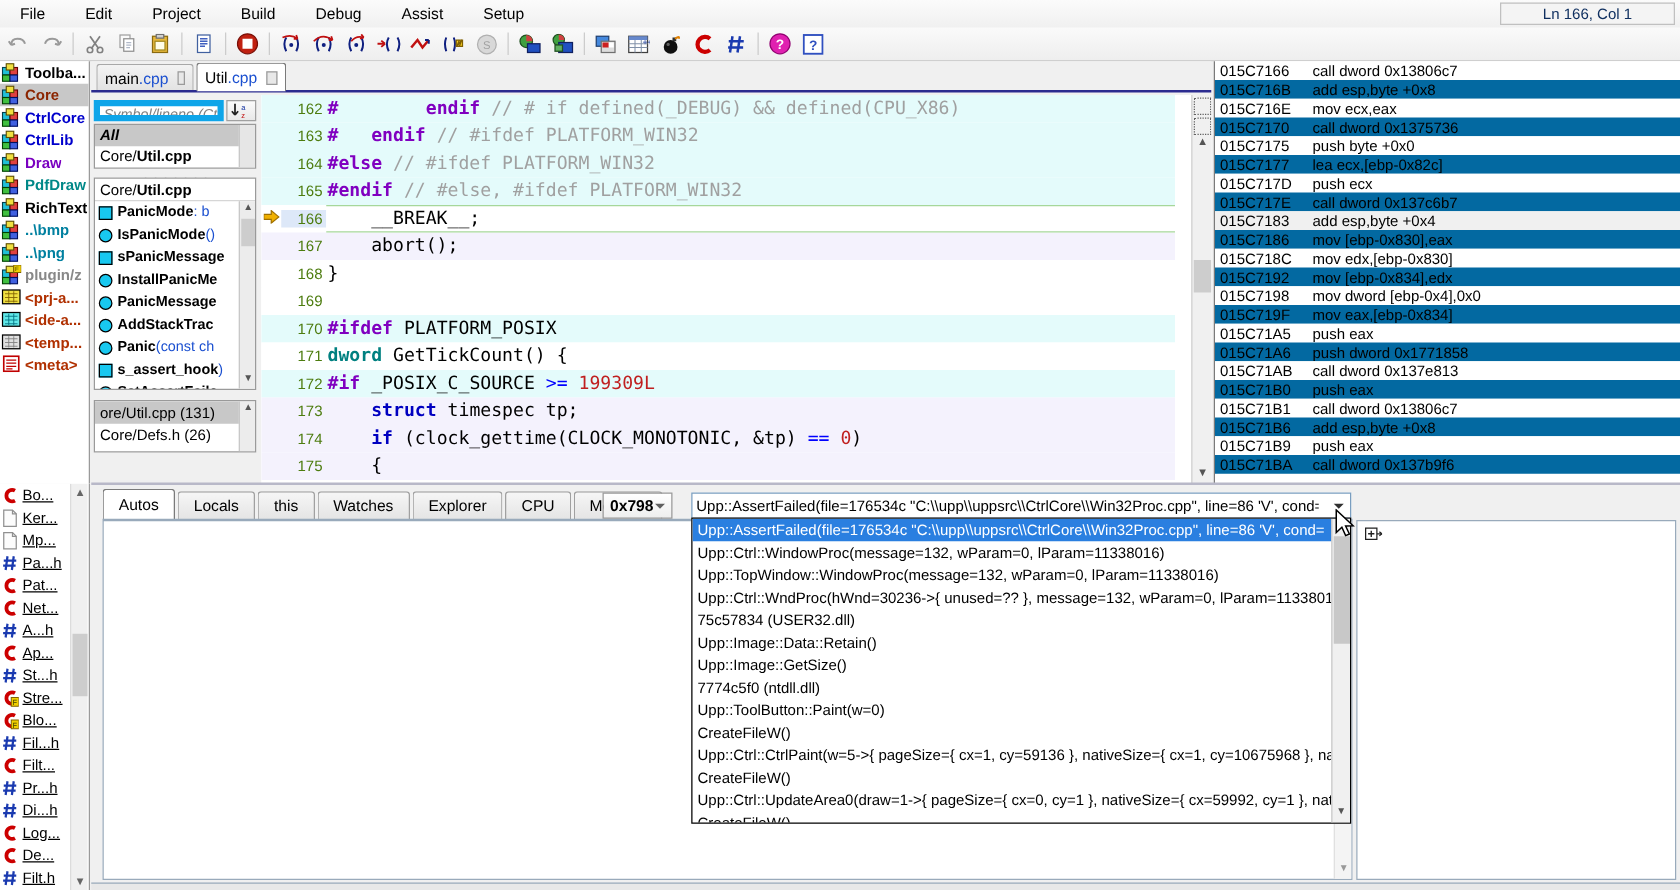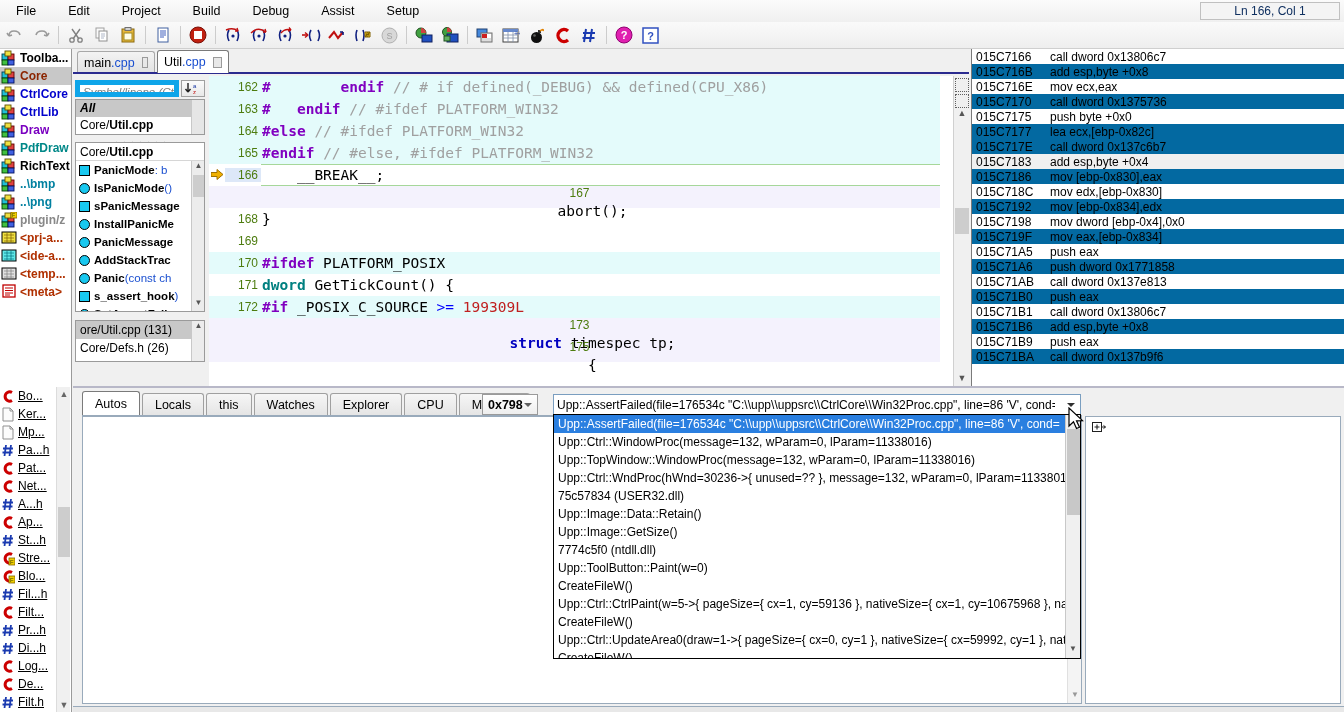--- a/index.html
+++ b/index.html
@@ -152,21 +152,21 @@
   }
   #codeview { position:absolute; left:0; top:0; width:731px; height:311px; overflow:hidden; }
   .cline { height:22px; display:flex; align-items:center; font-family:"DejaVu Sans Mono", monospace; font-size:14.5px; }
   .cline .marker { width:16px; text-align:center; flex:none; color:#e8a000; font-size:13px; }
   .cline .lno {
     width:36px; text-align:right; padding-right:3px; flex:none;
     color:#4d7c0f; font-family:"Liberation Sans", sans-serif; font-size:12px;
   }
   .cline .ctext { white-space:pre; flex:1; height:22px; line-height:22px; padding-left:1px;}
   .bg-cyan { background:#e4fbfb; }
-  .bg-lav  { background:#f4f2fd;flex-direction:column; }
+  .bg-lav  { background:#f4f2fd; }
   .bg-white{ background:#ffffff; }
   .cline.cur .ctext { background:#ffffff; border-top:1px solid #a6d79a; border-bottom:1px solid #a6d79a; height:22px; line-height:20px;}
   .cline.cur .lno { background:#dde8f8; }
   .k-pp   { color:#8000c0; font-weight:bold; }
   .k-cmt  { color:#a0a0a0; }
   .k-kw   { color:#0000c0; font-weight:bold; }
   .k-typ  { color:#008080; font-weight:bold; }
   .k-num  { color:#c02020; }
   .k-op   { color:#0000ff; }
   .k-id   { color:#000000; }
@@ -859,20 +859,25 @@
           <span class="lno">172</span>
           <span class="ctext"><span class="k-pp">#if</span><span class="k-id"> _POSIX_C_SOURCE </span><span class="k-op">&gt;=</span><span class="k-id"> </span><span class="k-num">199309L</span></span>
         </div>
         <div class="cline bg-lav">
           <span class="marker"></span>
           <span class="lno">173</span>
           <span class="ctext"><span class="k-id">    </span><span class="k-kw">struct</span><span class="k-id"> timespec tp;</span></span>
         </div>
         <div class="cline bg-lav">
           <span class="marker"></span>
+          <span class="lno">174</span>
+          <span class="ctext"><span class="k-id">    </span><span class="k-kw">if</span><span class="k-id"> (clock_gettime(CLOCK_MONOTONIC, &amp;tp) </span><span class="k-op">==</span><span class="k-id"> </span><span class="k-num">0</span><span class="k-id">)</span></span>
+        </div>
+        <div class="cline bg-lav">
+          <span class="marker"></span>
           <span class="lno">175</span>
           <span class="ctext"><span class="k-id">    {</span></span>
         </div>
       </div>
     <div id="codescroll">
       <div class="mini-btn"></div>
       <div class="mini-btn"></div>
       <div style="width:16px;height:14px;text-align:center;font-size:9px;color:#555;">▲</div>
       <div class="thumb"></div>
       <div style="position:absolute;bottom:0;width:16px;height:14px;text-align:center;font-size:9px;color:#555;">▼</div>
@@ -897,20 +902,24 @@
           <span class="daddr">015C7170</span>
           <span class="dins">call dword 0x1375736</span>
         </div>
         <div class="dis-row dis-even">
           <span class="daddr">015C7175</span>
           <span class="dins">push byte +0x0</span>
         </div>
         <div class="dis-row dis-odd">
           <span class="daddr">015C7177</span>
           <span class="dins">lea ecx,[ebp-0x82c]</span>
+        </div>
+        <div class="dis-row dis-even">
+          <span class="daddr">015C717D</span>
+          <span class="dins">push ecx</span>
         </div>
         <div class="dis-row dis-odd">
           <span class="daddr">015C717E</span>
           <span class="dins">call dword 0x137c6b7</span>
         </div>
         <div class="dis-row dis-gray">
           <span class="daddr">015C7183</span>
           <span class="dins">add esp,byte +0x4</span>
         </div>
         <div class="dis-row dis-odd">

